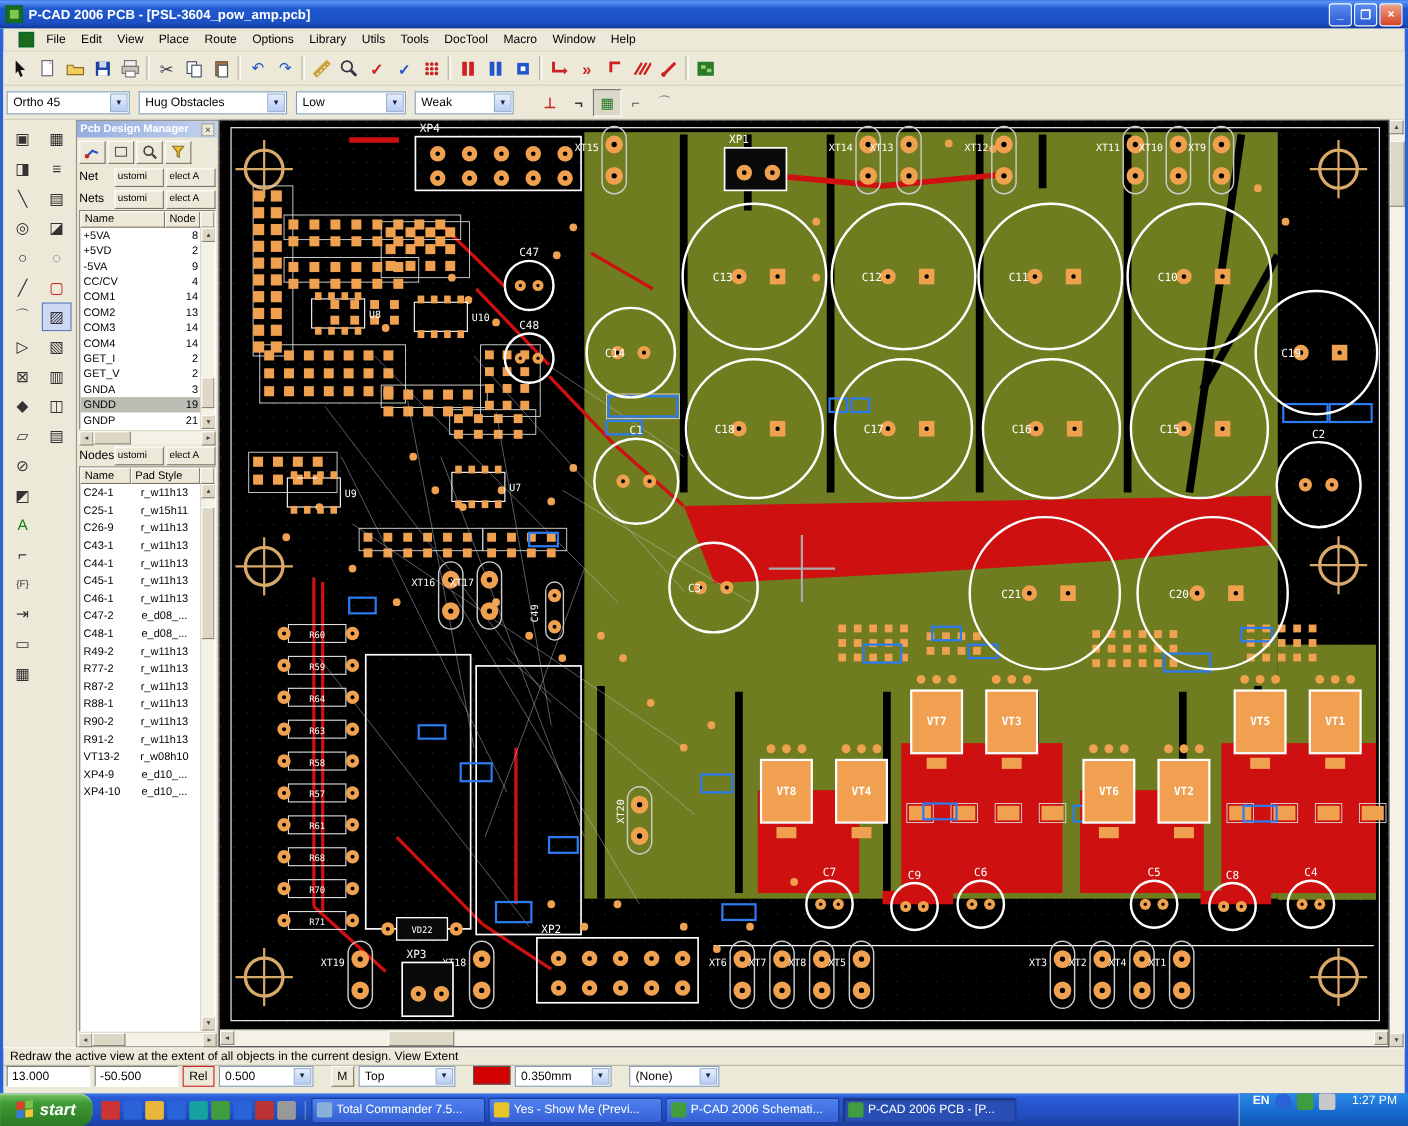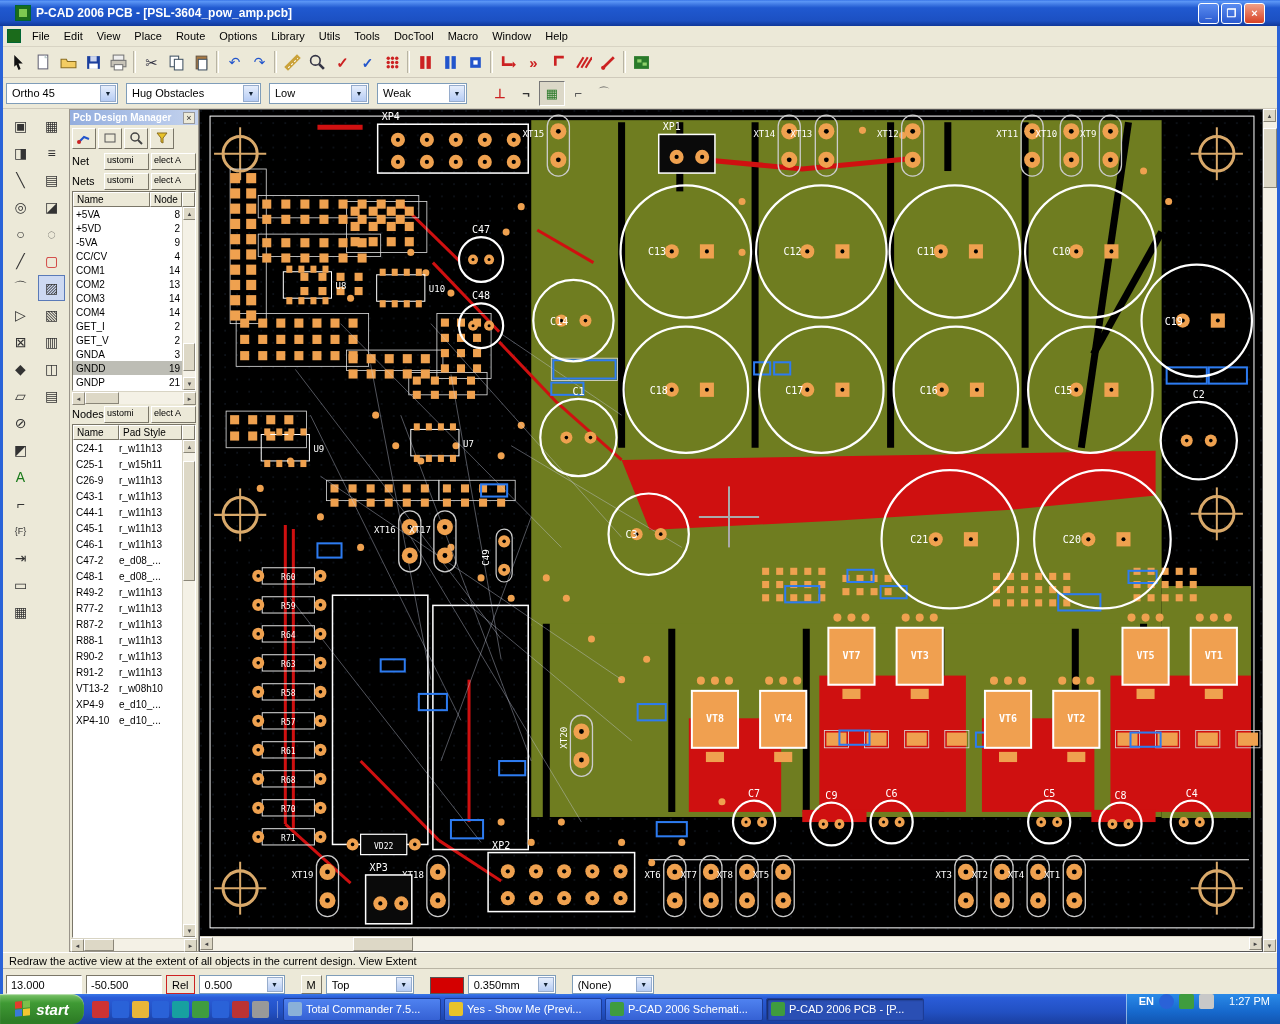--- a/index.html
+++ b/index.html
@@ -1,30 +1,30 @@
 <!DOCTYPE html>
 <html><head>
 <meta charset="utf-8">
 <style>
 *{margin:0;padding:0;box-sizing:border-box}
 html,body{width:1280px;height:1024px;overflow:hidden;background:#000}
 body{font-family:"Liberation Sans",sans-serif;font-size:11px;color:#000}
 #screen{position:relative;width:1280px;height:1024px;background:#ece9d8}
 
-#titlebar{position:absolute;top:0;left:0;width:1280px;height:26px;display:flex;align-items:center;padding:0 15px;
+#titlebar{position:absolute;top:0;left:0;width:1280px;height:26px;display:flex;align-items:center;padding:0 5px;
  background:linear-gradient(180deg,#3a77e8 0%,#5a95f5 6%,#2059d0 30%,#1c50c2 80%,#10389a 100%);color:#fff;font-weight:bold;font-size:12px}
 #titlebar .appicon{width:16px;height:16px;margin-right:5px;background:#1b6b1b;border:1px solid #063;position:relative}
 #titlebar .appicon:before{content:"";position:absolute;left:3px;top:3px;right:3px;bottom:3px;background:#7ec850}
 #titlebar .spacer{flex:1}
 .tbtn{width:21px;height:21px;margin-left:2px;border:1px solid #fff;border-radius:3px;display:flex;align-items:center;justify-content:center;
  font-size:11px;font-weight:bold;color:#fff;background:linear-gradient(#5a8cf0,#2a5ad0)}
 .tbtn.close{background:linear-gradient(#f0a088,#d84224)}
 
 #winbody{position:absolute;top:26px;left:0;width:1280px;height:968px;background:#ece9d8;border-left:3px solid #2a63d8;border-right:3px solid #2a63d8}
-#menubar{height:21px;display:flex;align-items:center;border-bottom:1px solid #d8d4c4;padding-left:0}
+#menubar{height:21px;display:flex;align-items:center;border-bottom:1px solid #d8d4c4;padding-left:10px}
 #menubar .mdiicon{width:14px;height:14px;background:#1b6b1b;border:1px solid #063;margin:0 4px}
 .menu-item{padding:2px 7px;cursor:default}
 .toolbar{height:31px;display:flex;align-items:center;border-bottom:1px solid #cfcabb;padding-left:3px;background:#ece9d8}
 .ticon{width:25px;height:25px;display:flex;align-items:center;justify-content:center;border:1px solid transparent}
 .ticon svg{width:17px;height:17px}
 .tsep{width:7px;height:22px;border-left:1px solid #b8b4a4;border-right:1px solid #fff;margin:0 3px 0 2px;width:3px}
 .combo{height:21px;background:#fff;border:1px solid #7f9db9;display:flex;align-items:center;font-size:11px;position:relative;padding-left:5px;margin-right:8px}
 .combo .arr{position:absolute;right:1px;top:1px;bottom:1px;width:16px;background:linear-gradient(#e6eefc,#b6ccf4);border:1px solid #96accc;display:flex;align-items:center;justify-content:center;font-size:7px;color:#123}
 .sbtn{width:26px;height:25px;display:flex;align-items:center;justify-content:center;border:1px solid transparent;font-size:13px}
 .sbtn.pressed{border:1px solid #888;border-color:#777 #fff #fff #777;background:#dcd8c8}
@@ -49,35 +49,35 @@
 .tablebox{margin:0 2px;background:#fff;border:1px solid;border-color:#7a7668 #fff #fff #7a7668;display:flex;flex-direction:column;overflow:hidden}
 .thead{display:flex;height:15px}
 .hdrbtn{background:#ece9d8;border:1px solid;border-color:#fff #7a7668 #7a7668 #fff;font-size:10px;padding:0 3px;display:flex;align-items:center;overflow:hidden;white-space:nowrap}
 .tbodyw{display:flex;flex:1}
 .tbody{flex:1;overflow:hidden}
 .trow{display:flex;height:14px;font-size:10px;align-items:center;white-space:nowrap}
 .trow .c1{flex:1;padding-left:3px;overflow:hidden}
 .trow .c2{width:24px;text-align:right;padding-right:2px}
 .noderow{height:16px}
 .noderow .c1{width:44px;flex:none}
-.noderow .c2{flex:1;text-align:left;padding-left:2px}
+.noderow .c2{flex:1;text-align:center;padding-left:2px}
 .selrow{background:#bdbdb5}
 
 .sbv{width:13px;background:#f4f1e6;display:flex;flex-direction:column;border-left:1px solid #d8d4c4}
 .sbh{height:13px;background:#f4f1e6;display:flex;border-top:1px solid #d8d4c4}
 .sbb{width:13px;height:13px;background:#ddd8c6;border:1px solid;border-color:#fff #8a8678 #8a8678 #fff;font-size:6px;color:#444;display:flex;align-items:center;justify-content:center;flex:none}
 .sbt{background:#ddd8c6;border:1px solid;border-color:#fff #8a8678 #8a8678 #fff}
 
 #canvaswrap{flex:1;position:relative;background:#000;border:1px solid #555}
 #pcb-svg{position:absolute;top:0;left:0;width:100%;height:calc(100% - 15px);font-family:"DejaVu Sans Mono",monospace}
 #chscroll{position:absolute;left:0;right:0;bottom:0;height:15px}
 #cvscroll{width:14px;background:#f4f1e6;display:flex;flex-direction:column}
 
 #statusbar{height:16px;display:flex;align-items:center;padding-left:6px;font-size:11px;border-top:1px solid #fff}
-#coordbar{height:26px;display:flex;align-items:flex-end;gap:4px;padding-left:3px;border-top:1px solid #b8b4a4}
+#coordbar{height:26px;display:flex;align-items:flex-start;gap:4px;padding-left:3px;border-top:1px solid #b8b4a4}
 .cfield{height:19px;background:#fff;border:1px solid;border-color:#7a7668 #fff #fff #7a7668;display:flex;align-items:center;padding:0 4px;font-size:11px}
 .cbtn{height:19px;background:#ece9d8;border:1px solid;border-color:#fff #7a7668 #7a7668 #fff;display:flex;align-items:center;justify-content:center;font-size:11px;padding:0 5px}
 .ccombo{height:19px;margin-right:12px}
 .swatch{width:34px;height:17px;background:#d40000;border:1px solid #555}
 
 #taskbar{position:absolute;bottom:0;left:0;width:1280px;height:30px;background:linear-gradient(180deg,#3a78e8 0%,#2a5cd8 12%,#2250c2 60%,#1a3fa0 100%);display:flex;align-items:center}
 #startbtn{height:30px;width:84px;border-radius:0 12px 12px 0;background:linear-gradient(180deg,#7cc46a 0%,#3f9a34 30%,#2e7d26 90%);display:flex;align-items:center;justify-content:center;gap:5px;color:#fff;font-weight:bold;font-style:italic;font-size:15px;box-shadow:inset 0 1px 1px rgba(255,255,255,.5)}
 .flag{width:16px;height:16px;position:relative;transform:skewY(-6deg)}
 .flag span{position:absolute;width:7px;height:7px}
 #quick{display:flex;align-items:center;gap:3px;padding:0 8px;border-right:1px solid rgba(255,255,255,.35)}

